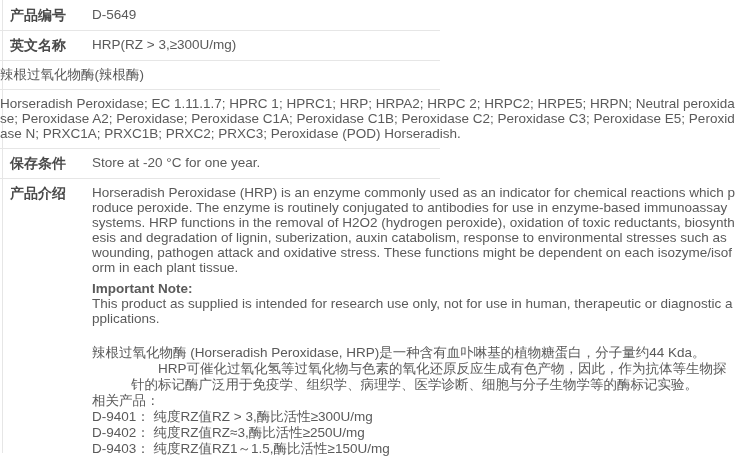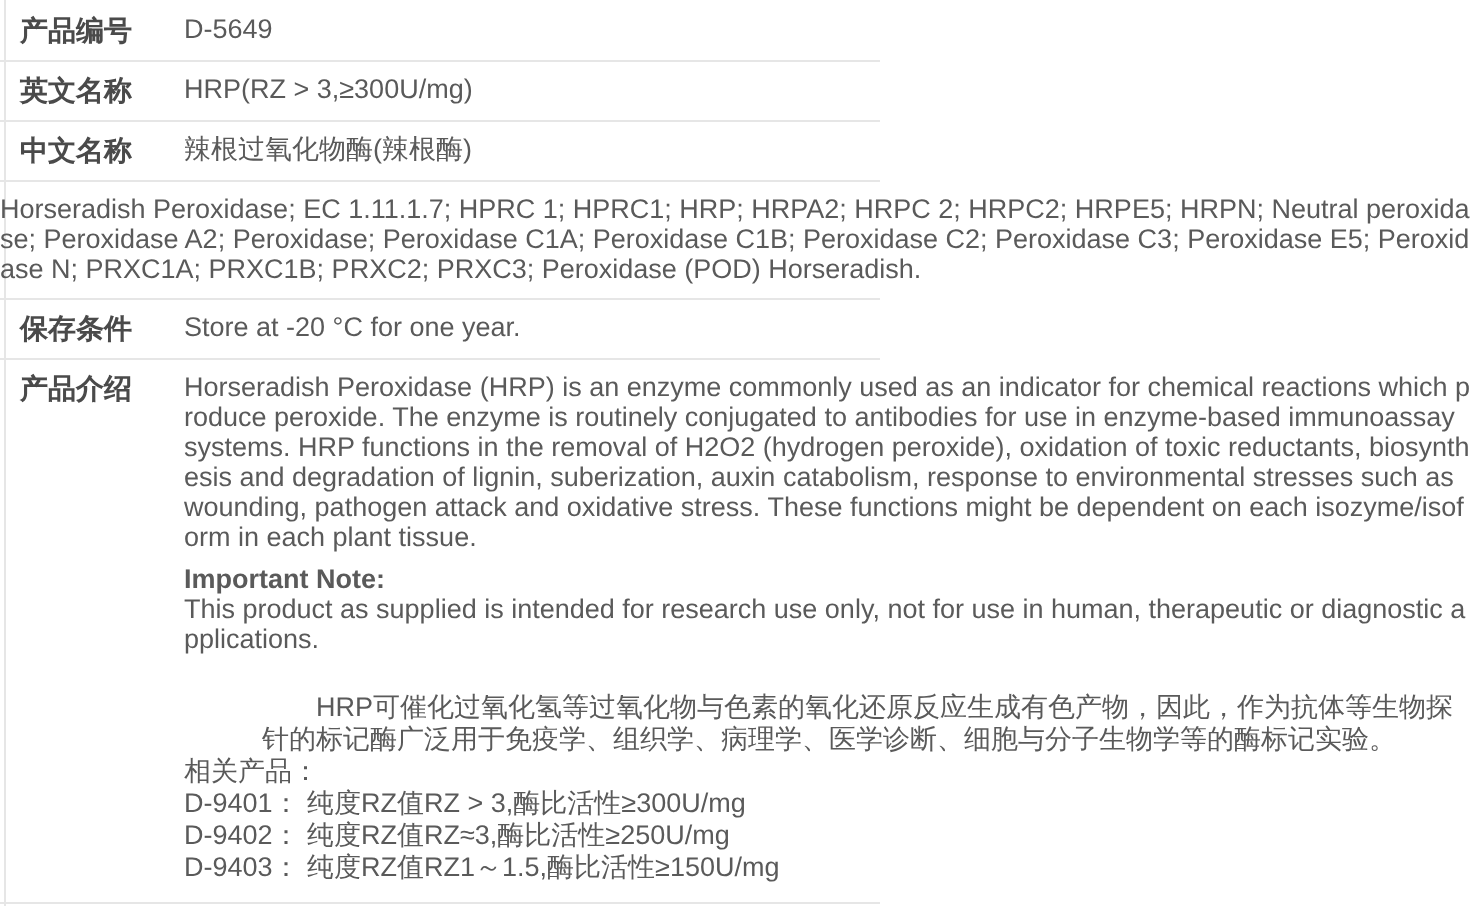--- a/index.html
+++ b/index.html
@@ -94,21 +94,20 @@
       <div class="row-label">产品编号</div>
       <div class="row-value">D-5649</div>
     </div>
 
     <div class="row">
       <div class="row-label">英文名称</div>
       <div class="row-value">HRP(RZ &gt; 3,≥300U/mg)</div>
     </div>
 
     <div class="row">
-      <div class="row-label">中文名称</div>
       <div class="row-value">辣根过氧化物酶(辣根酶)</div>
     </div>
 
     <div class="row tall">
       <div class="row-value">Horseradish Peroxidase; EC 1.11.1.7; HPRC 1; HPRC1; HRP; HRPA2; HRPC 2; HRPC2; HRPE5; HRPN; Neutral peroxidase; Peroxidase A2; Peroxidase; Peroxidase C1A; Peroxidase C1B; Peroxidase C2; Peroxidase C3; Peroxidase E5; Peroxidase N; PRXC1A; PRXC1B; PRXC2; PRXC3; Peroxidase (POD) Horseradish.</div>
     </div>
 
     <div class="row">
       <div class="row-label">保存条件</div>
       <div class="row-value">Store at -20 °C for one year.</div>
@@ -120,20 +119,21 @@
 
         <div class="intro-para-en">Horseradish Peroxidase (HRP) is an enzyme commonly used as an indicator for chemical reactions which produce peroxide. The enzyme is routinely conjugated to antibodies for use in enzyme-based immunoassay systems. HRP functions in the removal of H2O2 (hydrogen peroxide), oxidation of toxic reductants, biosynthesis and degradation of lignin, suberization, auxin catabolism, response to environmental stresses such as wounding, pathogen attack and oxidative stress. These functions might be dependent on each isozyme/isoform in each plant tissue.</div>
 
         <div class="spacer-sm"></div>
 
         <div class="note-title">Important Note:</div>
         <div class="note-body">This product as supplied is intended for research use only, not for use in human, therapeutic or diagnostic applications.</div>
 
         <div class="spacer-lg"></div>
 
+        <div class="cn-text">辣根过氧化物酶 (Horseradish Peroxidase, HRP)是一种含有血卟啉基的植物糖蛋白，分子量约44 Kda。</div>
         <div class="cn-text cn-indent">HRP可催化过氧化氢等过氧化物与色素的氧化还原反应生成有色产物，因此，作为抗体等生物探针的标记酶广泛用于免疫学、组织学、病理学、医学诊断、细胞与分子生物学等的酶标记实验。</div>
 
         <div class="cn-text">相关产品：</div>
         <div class="related-list">
           <div class="cn-text">D-9401： 纯度RZ值RZ &gt; 3,酶比活性≥300U/mg</div>
           <div class="cn-text">D-9402： 纯度RZ值RZ≈3,酶比活性≥250U/mg</div>
           <div class="cn-text">D-9403： 纯度RZ值RZ1～1.5,酶比活性≥150U/mg</div>
 
         </div>
 

